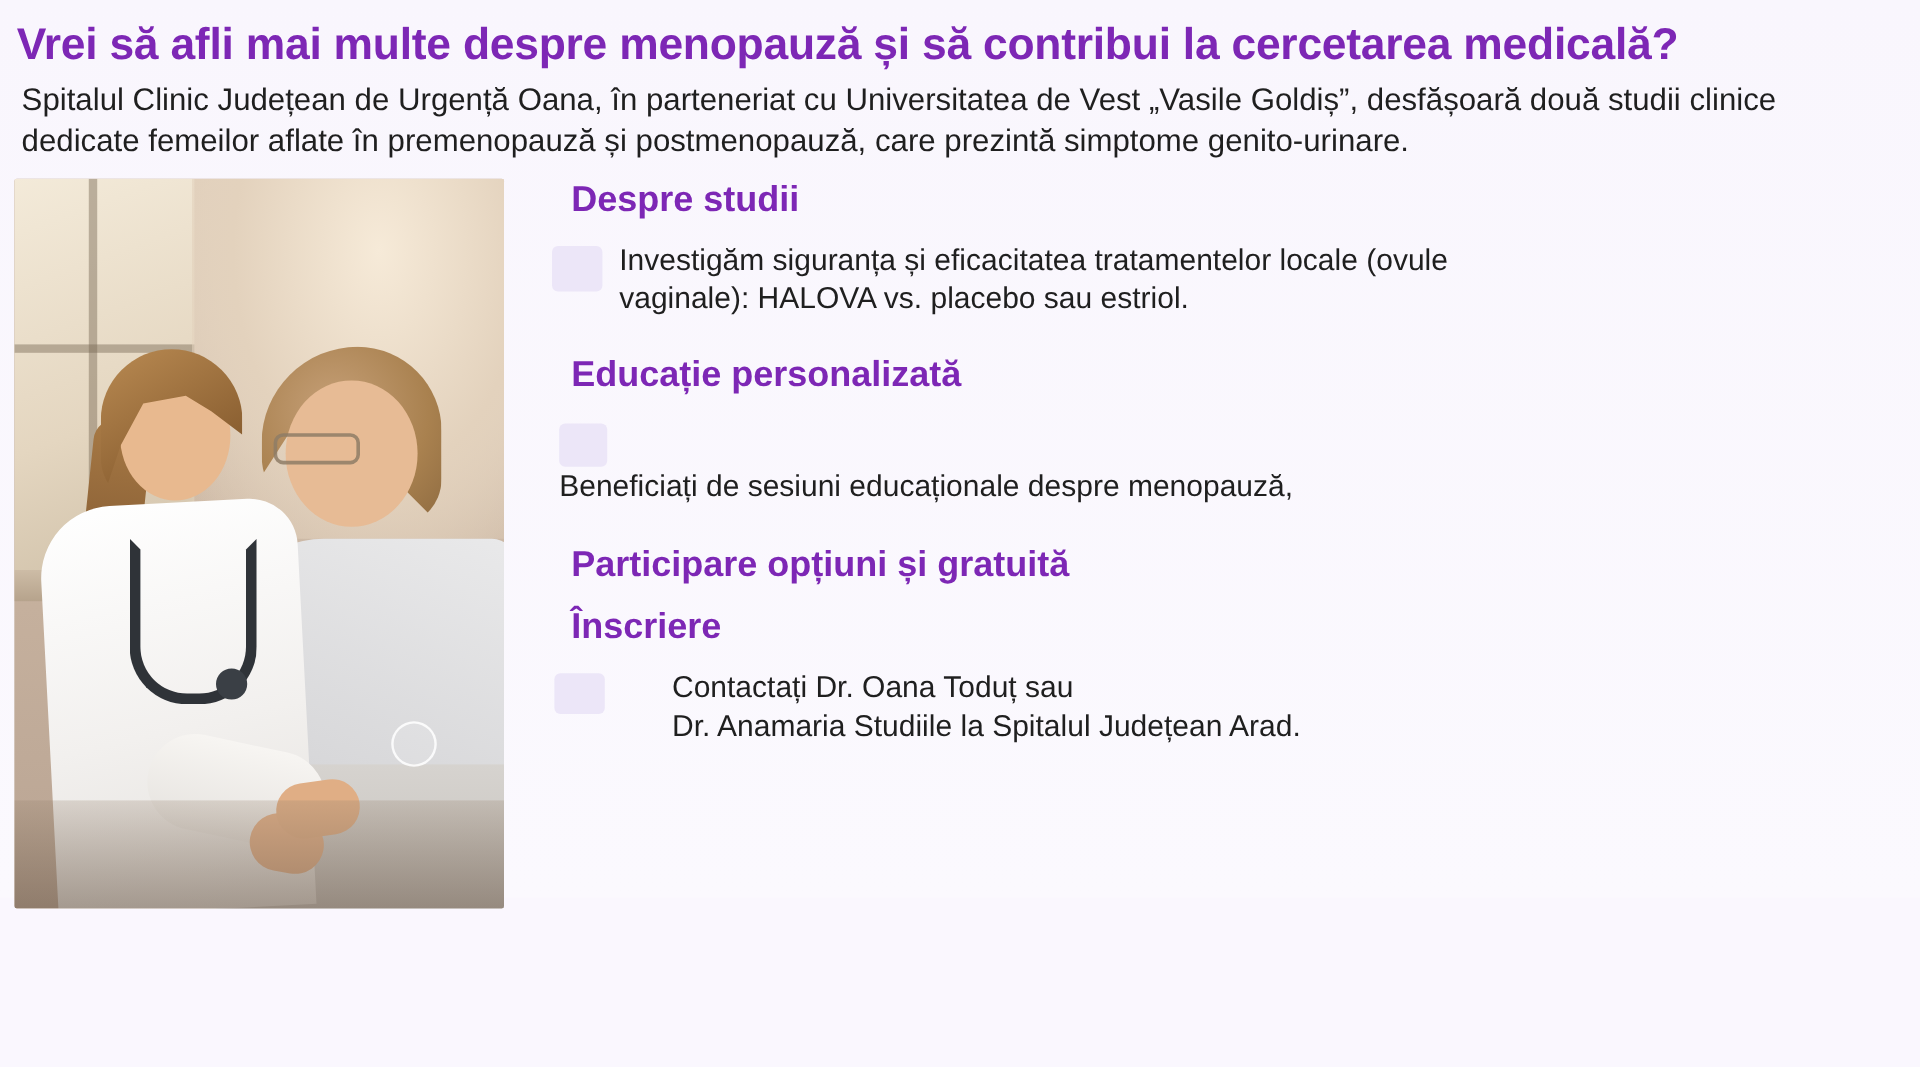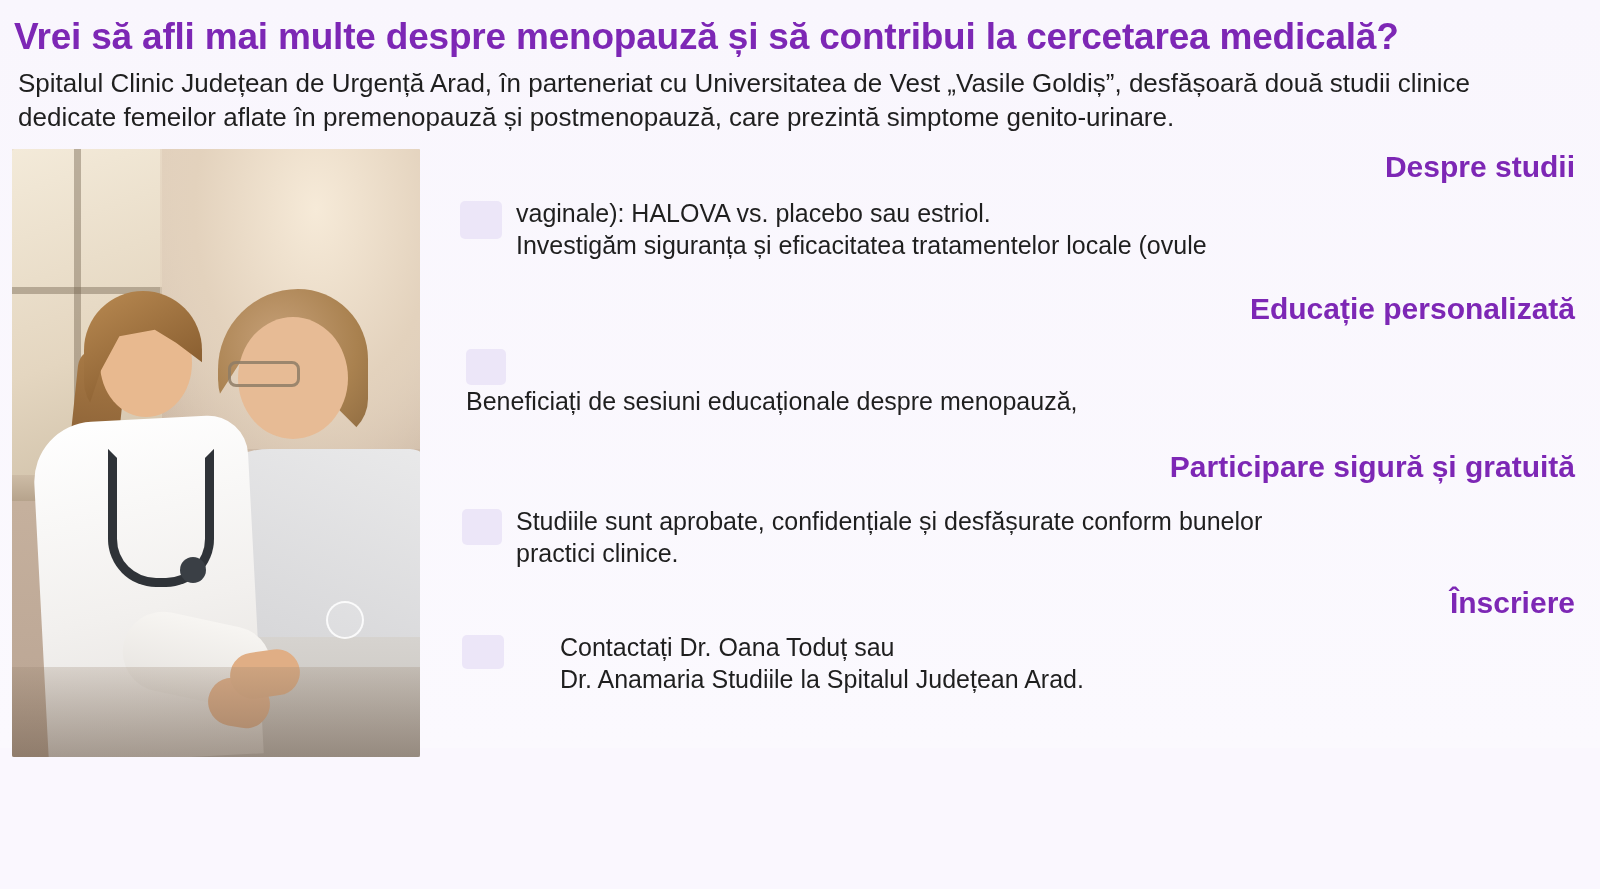--- a/index.html
+++ b/index.html
@@ -227,23 +227,22 @@
     flex: 1 1 auto;
     padding-left: 40px;
     padding-right: 24px;
     box-sizing: border-box;
   }
 
   .sec-title {
     font-size: 30px;
     font-weight: bold;
     color: #7d27b5;
-    margin: 1px;
+    margin: 16px;
     line-height: 1.2;
-    text-align: right;
   }
   .sec-1 .sec-title { margin-top: 0; }
   .sec-2 .sec-title { margin-top: 30px; }
   .sec-3 .sec-title { margin-top: 32px; }
   .sec-4 .sec-title { margin-top: 16px; }
 
   .bullet-row {
     display: flex;
     align-items: flex-start;
     margin-top: 12px;
@@ -272,21 +271,21 @@
   }
   .bullet-text .ln { display: block; }
 </style>
 </head>
 <body>
 
 <div class="page">
 
   <h1 class="headline">Vrei să afli mai multe despre menopauză și să contribui la cercetarea medicală?</h1>
 
-  <p class="intro">Spitalul Clinic Județean de Urgență Arad, în parteneriat cu Universitatea de Vest „Vasile Goldiș”, desfășoară două studii clinice dedicate femeilor aflate în premenopauză și postmenopauză, care prezintă simptome genito-urinare.</p>
+  <p class="intro">Spitalul Clinic Județean de Urgență Oana, în parteneriat cu Universitatea de Vest „Vasile Goldiș”, desfășoară două studii clinice dedicate femeilor aflate în premenopauză și postmenopauză, care prezintă simptome genito-urinare.</p>
 
   <div class="content">
 
     <div class="photo-wrap">
       <div class="photo">
         <div class="win"></div>
         <div class="wallglow"></div>
         <div class="sill"></div>
         <div class="pat-hair"></div>
         <div class="pat-head"></div>
@@ -308,45 +307,38 @@
       <div class="photo-handle"></div>
     </div>
 
     <div class="col">
 
       <div class="sec-1">
         <h2 class="sec-title">Despre studii</h2>
         <div class="bullet-row">
           <span class="marker"></span>
           <div class="bullet-text">
+            <span class="ln">Investigăm siguranța și eficacitatea tratamentelor locale (ovule</span>
             <span class="ln">vaginale): HALOVA vs. placebo sau estriol.</span>
-            <span class="ln">Investigăm siguranța și eficacitatea tratamentelor locale (ovule</span>
           </div>
         </div>
       </div>
 
       <div class="sec-2">
         <h2 class="sec-title">Educație personalizată</h2>
         <div class="bullet-row">
           <span class="marker"></span>
           <div class="bullet-text">
             <span class="ln">Beneficiați de sesiuni educaționale despre menopauză,</span>
           </div>
         </div>
       </div>
 
       <div class="sec-3">
-        <h2 class="sec-title">Participare sigură și gratuită</h2>
-        <div class="bullet-row">
-          <span class="marker"></span>
-          <div class="bullet-text">
-            <span class="ln">Studiile sunt aprobate, confidențiale și desfășurate conform bunelor</span>
-            <span class="ln">practici clinice.</span>
-          </div>
-        </div>
+        <h2 class="sec-title">Participare opțiuni și gratuită</h2>
       </div>
 
       <div class="sec-4">
         <h2 class="sec-title">Înscriere</h2>
         <div class="bullet-row">
           <span class="marker"></span>
           <div class="bullet-text">
             <span class="ln">Contactați Dr. Oana Toduț sau</span>
             <span class="ln">Dr. Anamaria Studiile la Spitalul Județean Arad.</span>
           </div>

